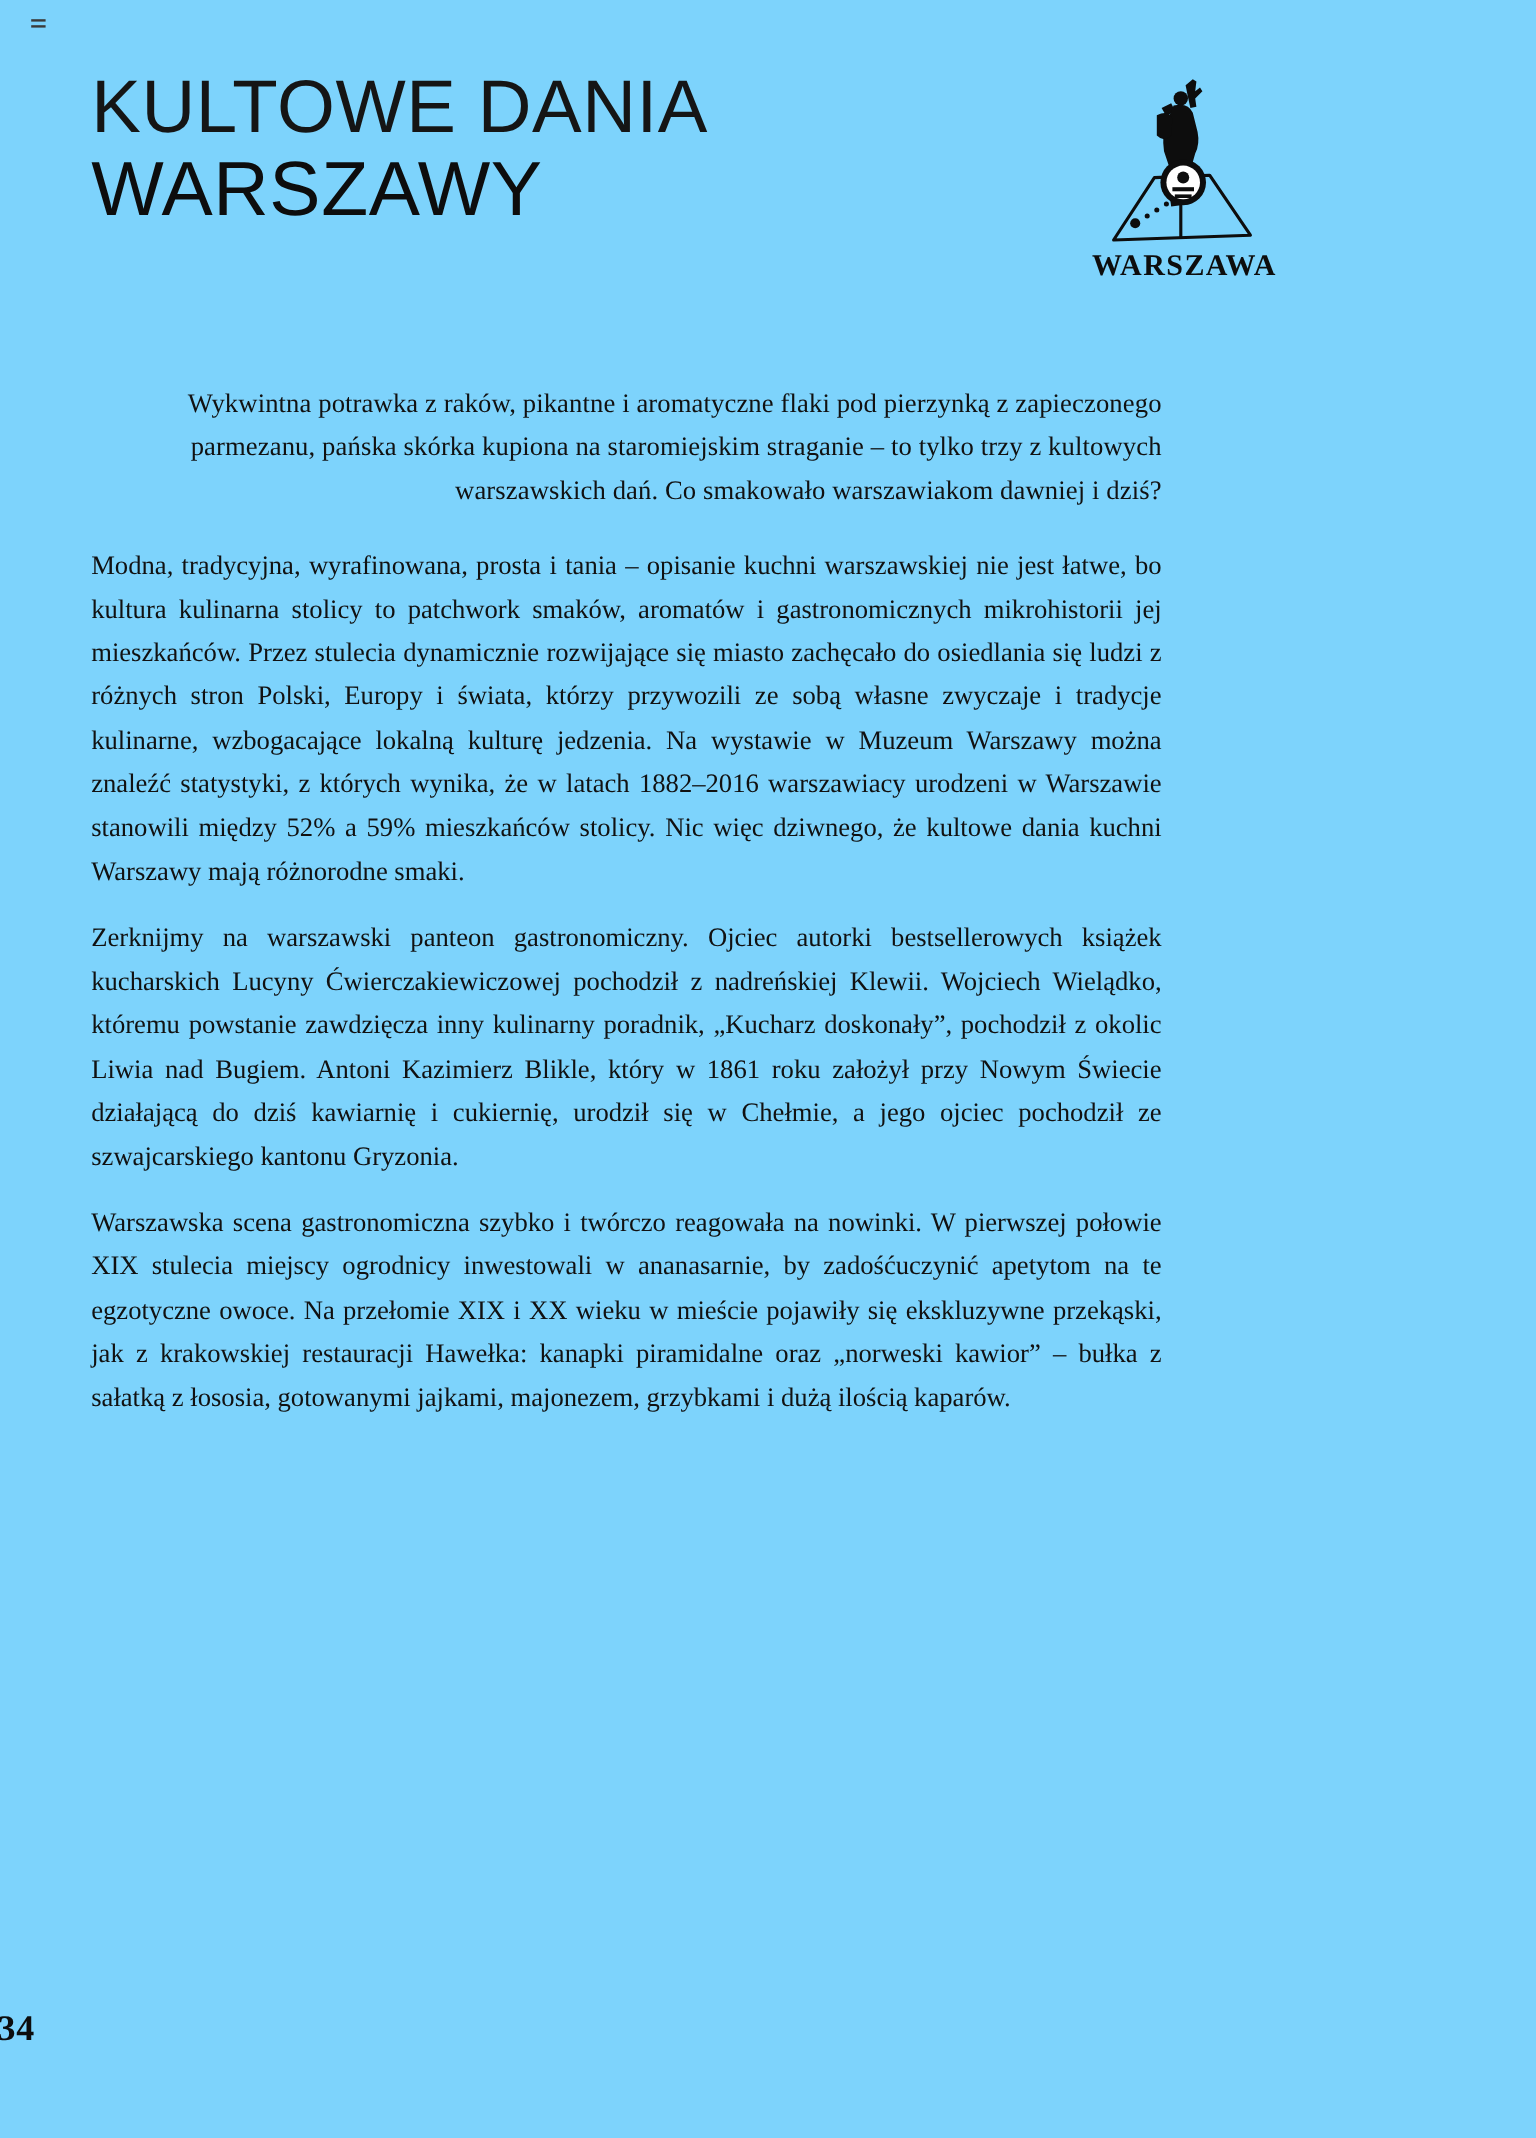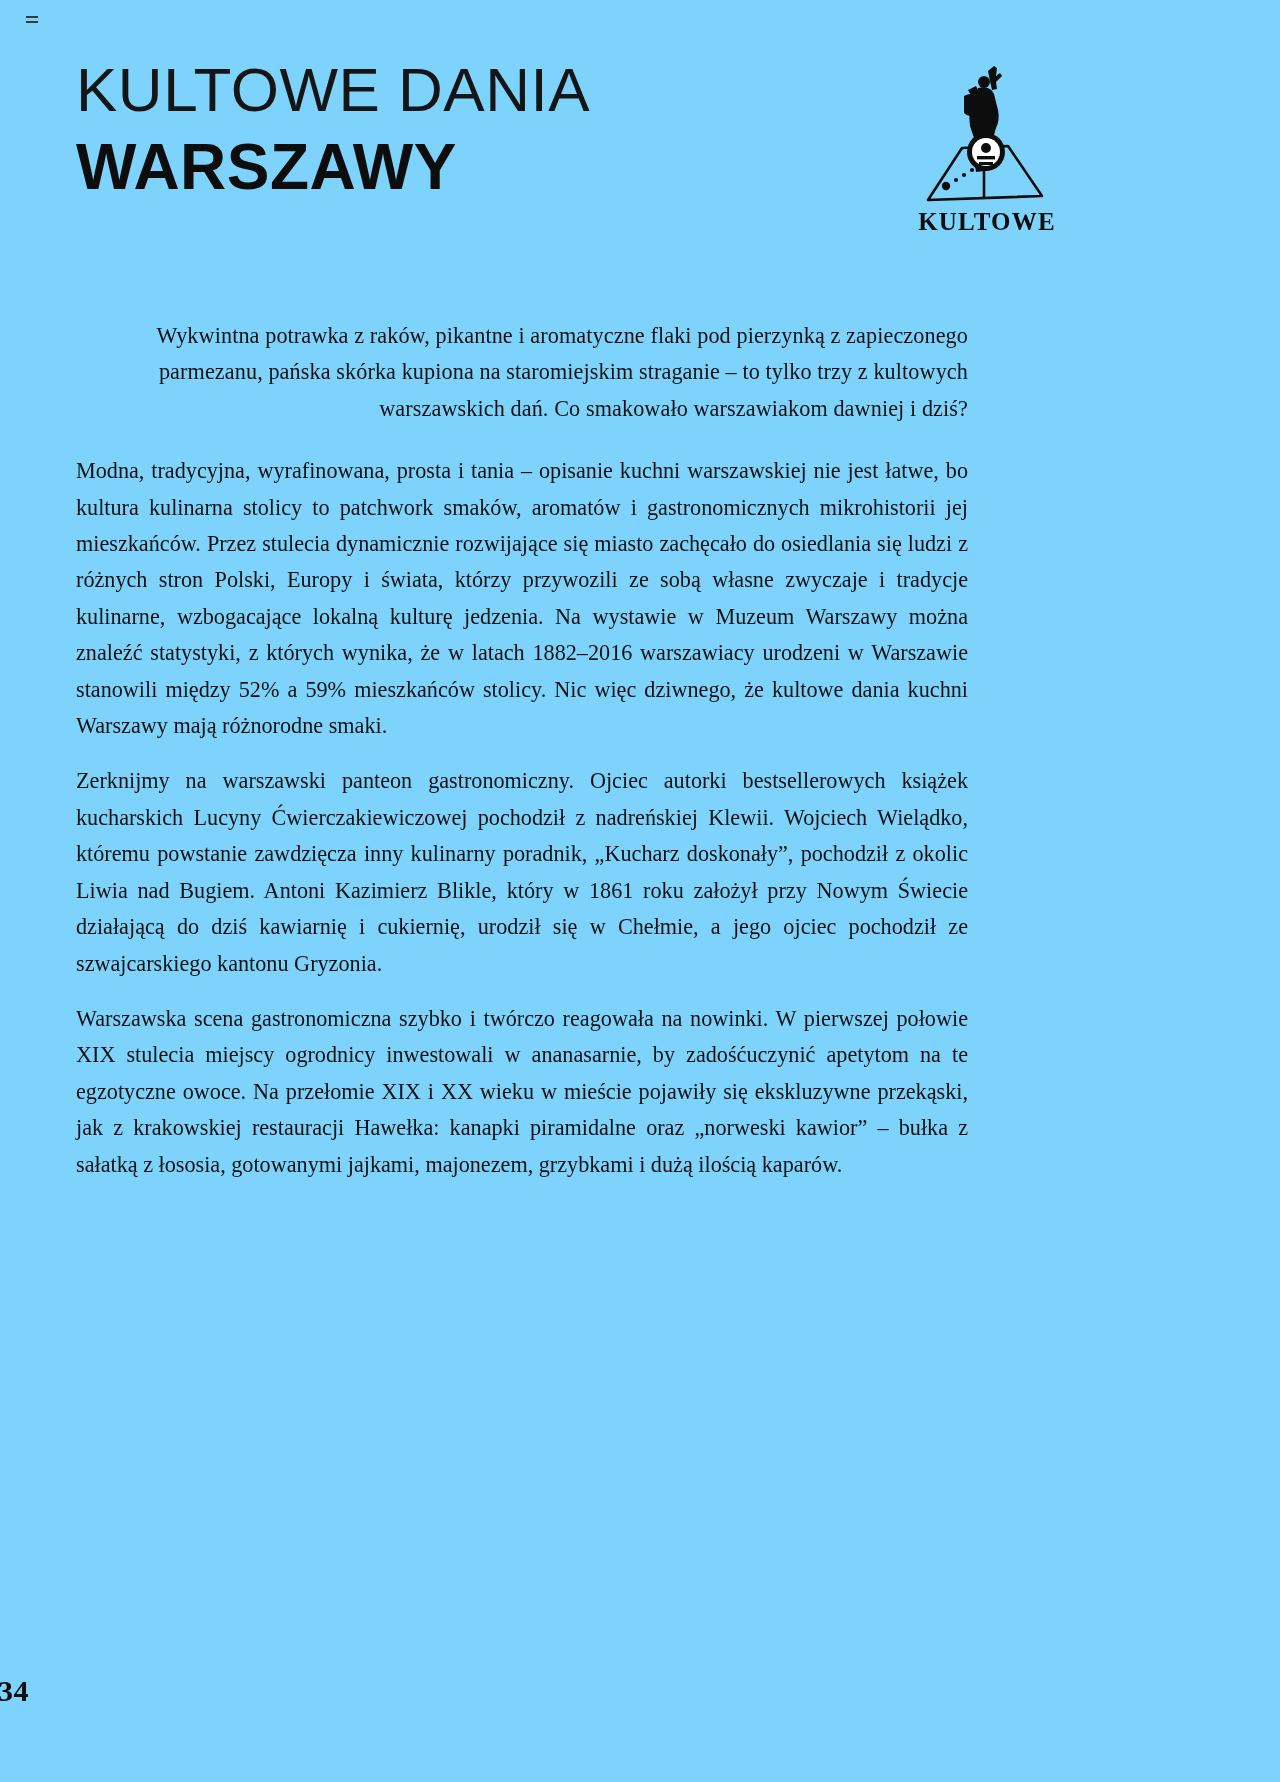--- a/index.html
+++ b/index.html
@@ -50,27 +50,27 @@
     font-family: "Liberation Sans", sans-serif;
     font-weight: 300;
     font-size: 62px;
     letter-spacing: 0.5px;
     line-height: 1.04;
     color: #151515;
     white-space: nowrap;
   }
   .title-line2 {
     font-family: "Liberation Sans", sans-serif;
-    font-weight: 700;
+    font-weight: 400;
     font-size: 64px;
     letter-spacing: 0.5px;
     line-height: 1.06;
     color: #0d0d0d;
     white-space: nowrap;
-    margin-top: 12px;
+    margin-top: 2px;
   }
 
   
   .logo-block {
     position: absolute;
     right: 122px;
     top: 2px;
     width: 190px;
     text-align: center;
   }
@@ -175,21 +175,21 @@
           <rect x="67" y="102" width="14" height="3" fill="#0d0d0d"></rect>
         </g>
 
         <g fill="#0d0d0d">
           <circle cx="34" cy="126" r="4.2"></circle>
           <circle cx="44" cy="120" r="2.1"></circle>
           <circle cx="52" cy="115" r="2.1"></circle>
           <circle cx="60" cy="110" r="2.1"></circle>
         </g>
       </svg>
-      <div class="logo-word">KULTOWE</div>
+      <div class="logo-word">WARSZAWA</div>
     </div>
 
   </div>
 
   <div class="body-col">
     <p class="para lead">Wykwintna potrawka z raków, pikantne i aromatyczne flaki pod pierzynką z zapieczonego parmezanu, pańska skórka kupiona na staromiejskim straganie – to tylko trzy z kultowych warszawskich dań. Co smakowało warszawiakom dawniej i dziś?</p>
     <p class="para">Modna, tradycyjna, wyrafinowana, prosta i tania – opisanie kuchni warszawskiej nie jest łatwe, bo kultura kulinarna stolicy to patchwork smaków, aromatów i gastronomicznych mikrohistorii jej mieszkańców. Przez stulecia dynamicznie rozwijające się miasto zachęcało do osiedlania się ludzi z różnych stron Polski, Europy i świata, którzy przywozili ze sobą własne zwyczaje i tradycje kulinarne, wzbogacające lokalną kulturę jedzenia. Na wystawie w Muzeum Warszawy można znaleźć statystyki, z których wynika, że w latach 1882–2016 warszawiacy urodzeni w Warszawie stanowili między 52% a 59% mieszkańców stolicy. Nic więc dziwnego, że kultowe dania kuchni Warszawy mają różnorodne smaki.</p>
     <p class="para">Zerknijmy na warszawski panteon gastronomiczny. Ojciec autorki bestsellerowych książek kucharskich Lucyny Ćwierczakiewiczowej pochodził z nadreńskiej Klewii. Wojciech Wielądko, któremu powstanie zawdzięcza inny kulinarny poradnik, „Kucharz doskonały”, pochodził z okolic Liwia nad Bugiem. Antoni Kazimierz Blikle, który w 1861 roku założył przy Nowym Świecie działającą do dziś kawiarnię i cukiernię, urodził się w Chełmie, a jego ojciec pochodził ze szwajcarskiego kantonu Gryzonia.</p>
     <p class="para">Warszawska scena gastronomiczna szybko i twórczo reagowała na nowinki. W pierwszej połowie XIX stulecia miejscy ogrodnicy inwestowali w ananasarnie, by zadośćuczynić apetytom na te egzotyczne owoce. Na przełomie XIX i XX wieku w mieście pojawiły się ekskluzywne przekąski, jak z krakowskiej restauracji Hawełka: kanapki piramidalne oraz „norweski kawior” – bułka z sałatką z łososia, gotowanymi jajkami, majonezem, grzybkami i dużą ilością kaparów.</p>
   </div>

